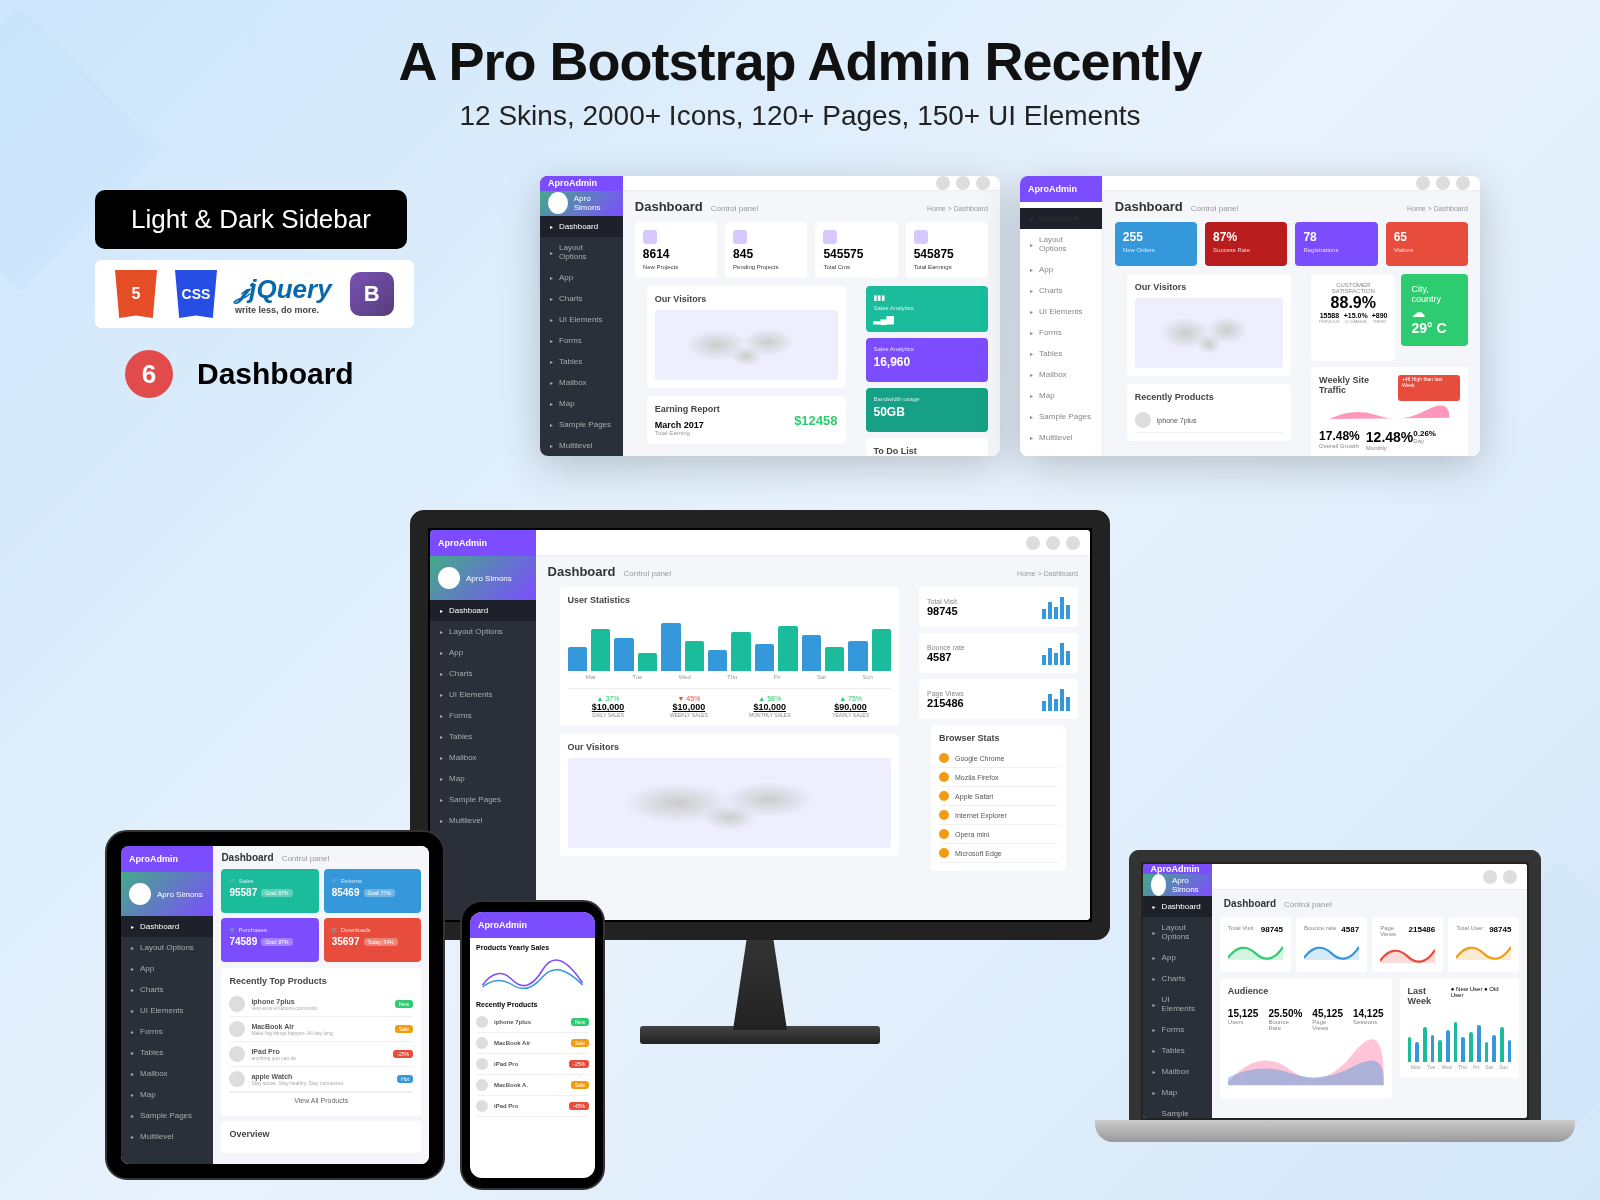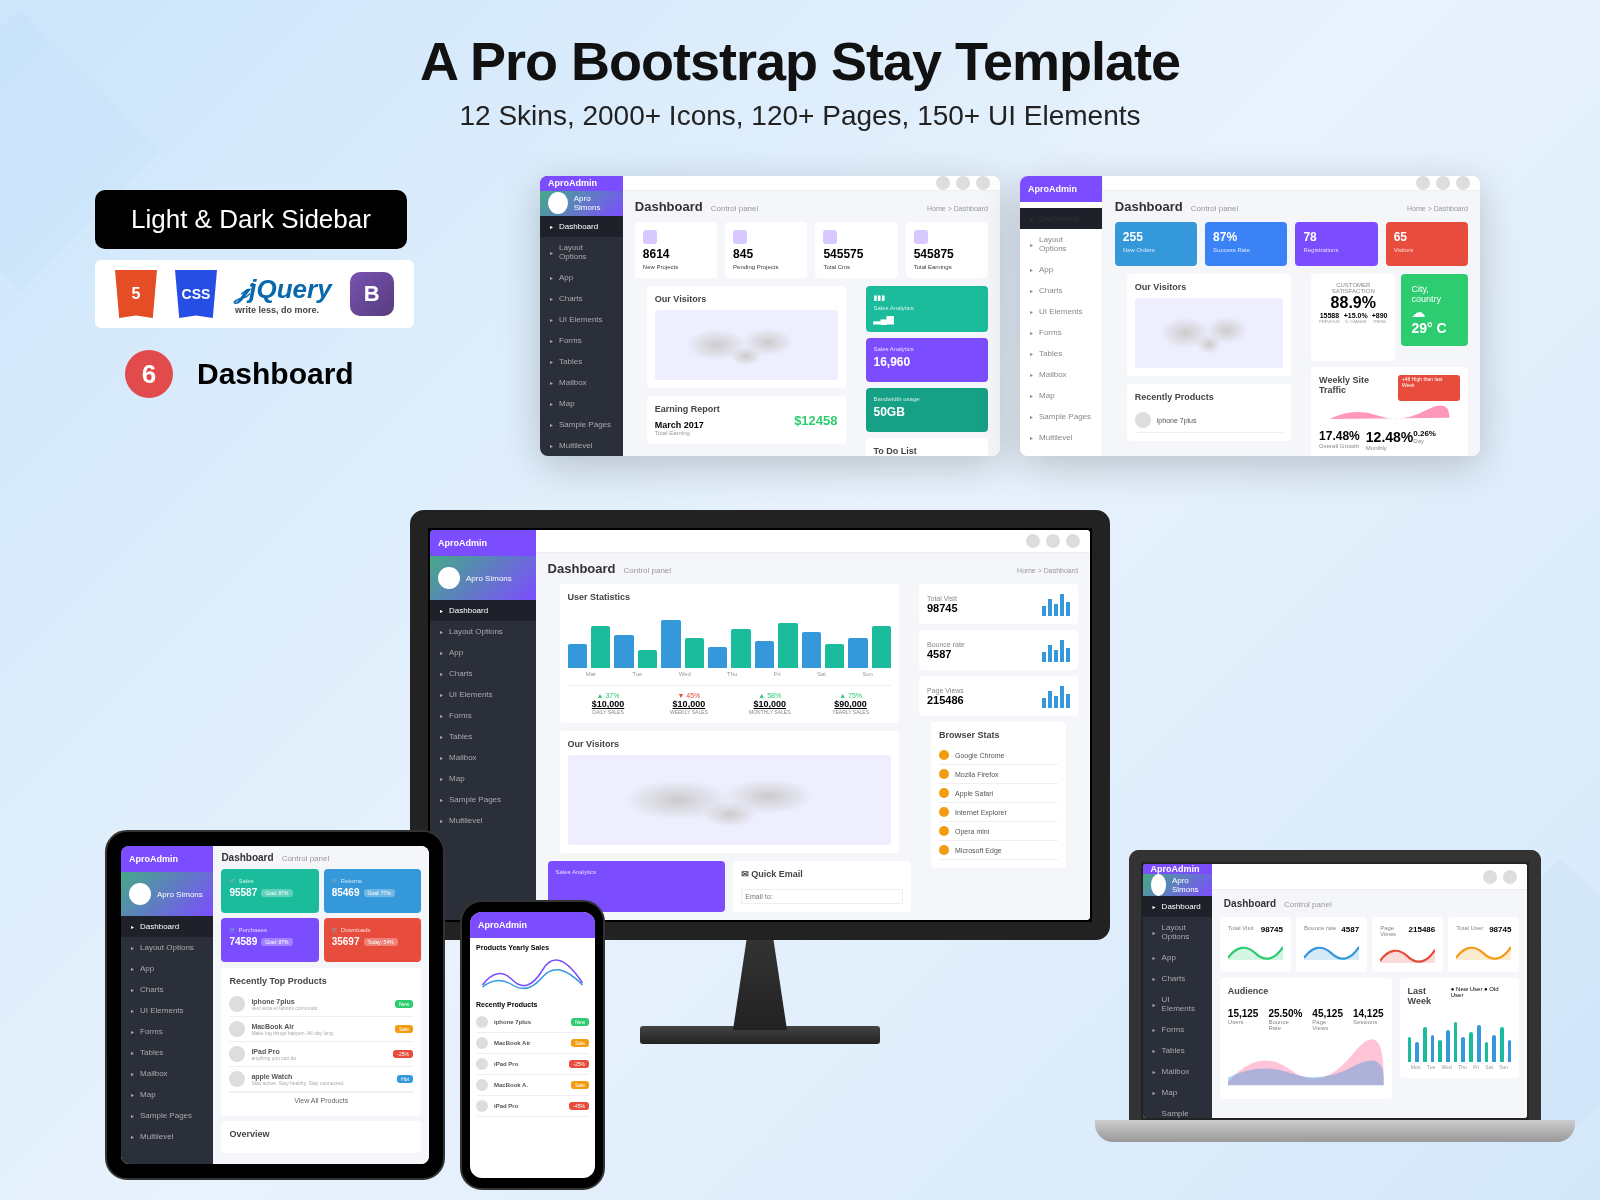--- a/index.html
+++ b/index.html
@@ -41,21 +41,21 @@
 .topbar .dot { width:14px;height:14px;border-radius:50%;background:#ddd; }
 .content-head { padding: 8px 12px; display:flex;align-items:baseline;gap:8px; }
 .content-head .title { font-size: 13px; font-weight: 700; color:#333; }
 .content-head .sub { font-size: 8px; color:#999; }
 .breadcrumb-mini { margin-left:auto; font-size:7px; color:#999; }
 
 .stat-row { display:flex; gap:8px; padding: 0 12px 8px; }
 .stat-card { flex:1; background:#fff; border-radius:4px; padding:8px; min-height:44px; display:flex;flex-direction:column;gap:3px; }
 .stat-card.teal { background:#1abc9c; color:#fff; }
 .stat-card.blue { background:#3498db; color:#fff; }
-.stat-card.green { background:#3b82f6; color:#fff; }
+.stat-card.green { background:#b91c1c; color:#fff; }
 .stat-card.purple { background:#7c4dff; color:#fff; }
 .stat-card.red { background:#e74c3c; color:#fff; }
 .stat-card .icon-sq { width:14px;height:14px;background:currentColor;opacity:0.3;border-radius:3px; }
 .stat-card .num { font-size:12px;font-weight:700; }
 .stat-card .lbl { font-size:6px;opacity:0.8; }
 
 .panel { background:#fff; border-radius:4px; margin:0 12px 8px; padding:8px; }
 .panel-title { font-size:9px;font-weight:600;color:#444;margin-bottom:6px; }
 .worldmap { height:70px; background: #eef; border-radius:3px; position:relative;overflow:hidden; }
 .worldmap::after { content:''; position:absolute; inset:10%; background: radial-gradient(ellipse 30% 40% at 30% 50%, #ccc 0%, transparent 70%), radial-gradient(ellipse 25% 35% at 65% 45%, #ccc 0%, transparent 70%), radial-gradient(ellipse 15% 25% at 50% 70%, #ccc 0%, transparent 70%); }
@@ -119,21 +119,21 @@
 .sales-stat .arrow.up { color:#2ecc71; }
 .sales-stat .arrow.down { color:#e74c3c; }
 .sales-stat .dollar { font-size:9px; font-weight:700;text-decoration:underline; }
 .sales-stat .caption { font-size:5px; color:#888; }
 </style>
 </head>
 <body>
 
 <div class="bg-triangles"></div>
 
-<div class="hero-title">A Pro Bootstrap Stay Template</div>
+<div class="hero-title">A Pro Bootstrap Admin Recently</div>
 <div class="hero-subtitle">12 Skins, 2000+ Icons, 120+ Pages, 150+ UI Elements</div>
 
 <div class="pill-dark">Light &amp; Dark Sidebar</div>
 
 <div class="tech-logos">
   <div class="logo-box">
       <div class="html5-badge">5</div>
     </div>
   <div class="logo-box">
       <div class="css3-badge">CSS</div>
@@ -441,26 +441,20 @@
                     <div class="arrow up">▲ 75%</div>
                     <div class="dollar">$90,000</div>
                     <div class="caption">YEARLY SALES</div>
                   </div>
                 </div>
             </div>
             <div class="panel">
                 <div class="panel-title">Our Visitors</div>
                 <div class="worldmap" style="height:90px;"></div>
               </div>
-            <div style="display:flex;gap:8px;">
-              <div class="stat-card purple" style="margin-left:0;">
-                  <span class="lbl">Sales Analytics</span>
-                </div>
-              <div class="panel" style="flex:1;margin:0;"><div class="panel-title">✉ <span>Quick Email</span></div><input style="width: 100%; font-size: 7px; padding: 3px; border: 1px solid rgb(238, 238, 238);" placeholder="Email to:"></div>
-            </div>
           </div>
           <div style="flex:0.7">
             <div id="imac-sidestats">
                 <div class="panel" style="margin: 0px 0px 6px;">
                   <div style="display:flex;justify-content:space-between;align-items:center;">
                     <div>
                       <div style="font-size:7px;color:#888">Total Visit</div>
                       <div style="font-size:11px;font-weight:700">98745</div>
                     </div>
                     <div class="minibar">

